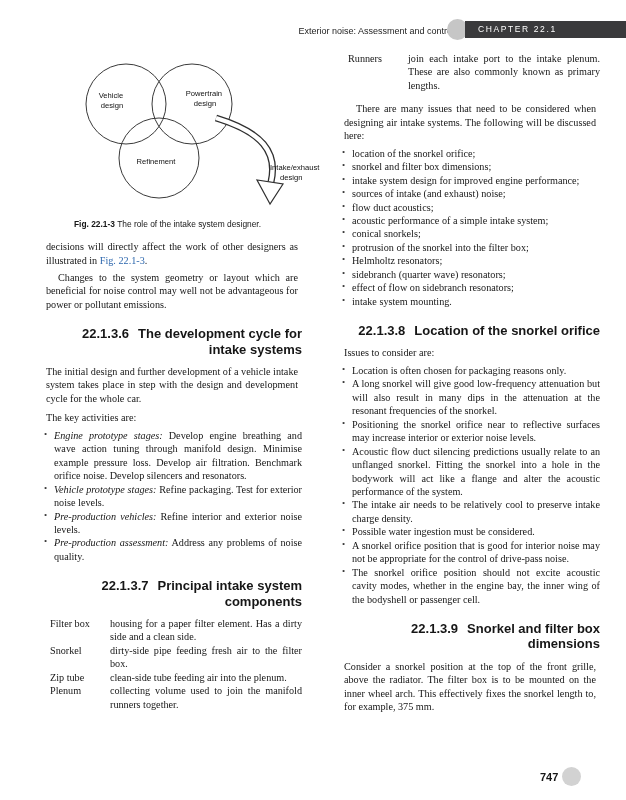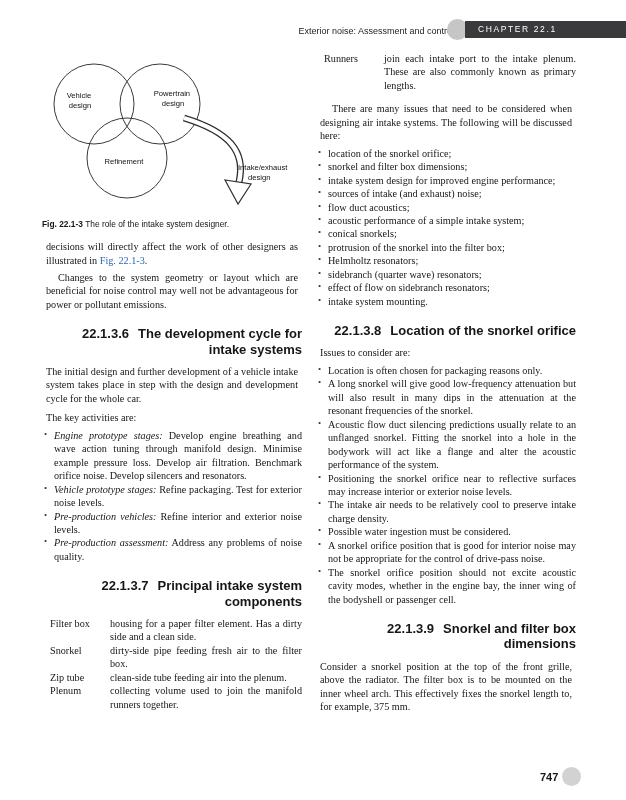--- a/index.html
+++ b/index.html
@@ -25,39 +25,39 @@
     font-family: "Liberation Sans", sans-serif; font-size: 8.5px; font-weight: normal;
     letter-spacing: 1.6px; line-height: 17px; padding-left: 13px;
   }
 
   
   .col {
     position: absolute; top: 52px; width: 260px;
     font-size: 10.2px; line-height: 1.32; text-align: justify;
   }
   .col-left { left: 42px; }
-  .col-right { left: 316px; }
+  .col-right { left: 340px; }
 
   .para { margin: 4px; }
   .indent { text-indent: 12px; }
   .mt-2 { margin-top: 2px; }
   .mt-4 { margin-top: 4px; }
   .mt-6 { margin-top: 6px; }
   .mt-10 { margin-top: 10px; }
 
   .xref { color: #2d67ad; text-decoration: none; cursor: pointer; }
 
   .section-heading {
     font-family: "Liberation Sans", sans-serif; font-weight: bold;
     font-size: 13px; line-height: 1.18; margin: 15px 0 8px; text-align: right;
   }
   .h-num { margin-right: 9px; }
 
   
-  .fig { display: block; margin-bottom: 8px; }
+  .fig { display: block; margin-bottom: 8px; margin-left: 32px; }
   .venn { display: block; }
   .venn circle { fill: none; stroke: #3a3a3a; stroke-width: 1; }
   .venn text { font-family: "Liberation Sans", sans-serif; font-size: 7.6px; fill: #101010; }
   .fig-caption {
     font-family: "Liberation Sans", sans-serif; font-size: 8.4px;
     margin: 5px 0 10px; text-align: left; color: #161616;
   }
 
   
   .bullet-list { margin-top: 3px; }
@@ -200,22 +200,22 @@
 
     <h2 class="section-heading">
       <span class="h-num">22.1.3.8</span><span>Location of the snorkel orifice</span>
     </h2>
 
     <p class="para">Issues to consider are:</p>
 
     <div class="bullet-list mt-2">
       <div class="bullet">Location is often chosen for packaging reasons only.</div>
       <div class="bullet">A long snorkel will give good low-frequency attenuation but will also result in many dips in the attenuation at the resonant frequencies of the snorkel.</div>
+      <div class="bullet">Positioning the snorkel orifice near to reflective surfaces may increase interior or exterior noise levels.</div>
       <div class="bullet">Acoustic flow duct silencing predictions usually relate to an unflanged snorkel. Fitting the snorkel into a hole in the bodywork will act like a flange and alter the acoustic performance of the system.</div>
-      <div class="bullet">Positioning the snorkel orifice near to reflective surfaces may increase interior or exterior noise levels.</div>
       <div class="bullet">The intake air needs to be relatively cool to preserve intake charge density.</div>
       <div class="bullet">Possible water ingestion must be considered.</div>
       <div class="bullet">A snorkel orifice position that is good for interior noise may not be appropriate for the control of drive-pass noise.</div>
       <div class="bullet">The snorkel orifice position should not excite acoustic cavity modes, whether in the engine bay, the inner wing of the bodyshell or passenger cell.</div>
     </div>
 
     <h2 class="section-heading">
       <span class="h-num">22.1.3.9</span><span>Snorkel and filter box dimensions</span>
     </h2>
 

